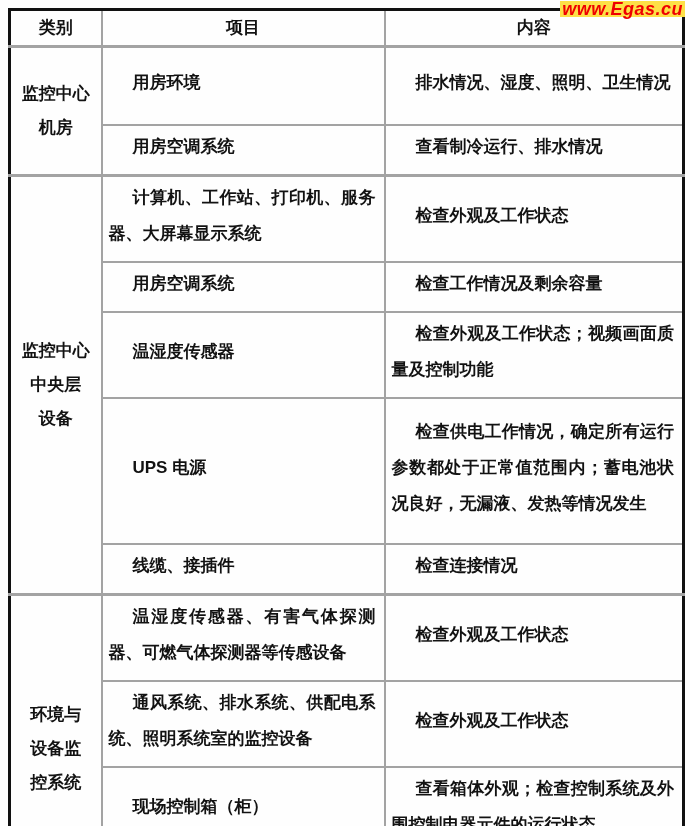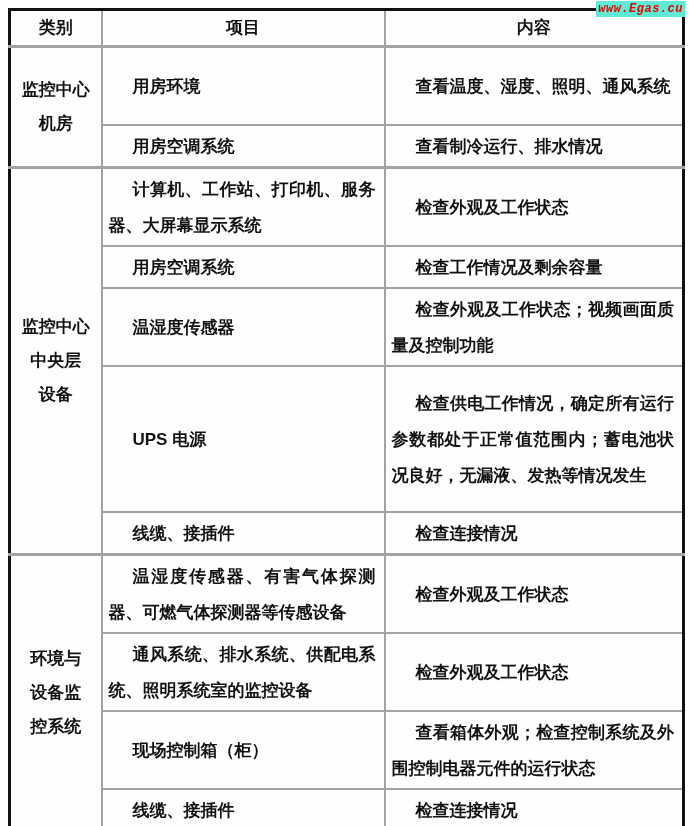--- a/index.html
+++ b/index.html
@@ -14,26 +14,26 @@
     height: 826px;
     background: #fefefe;
     overflow: hidden;
   }
   .watermark {
     position: absolute;
     top: 1px;
     right: 5px;
     z-index: 5;
     color: #ee0000;
-    font-family: Liberation Mono, monospace;
+    font-family: Liberation Sans, sans-serif;
     font-style: italic;
     font-weight: 700;
-    font-size: 12px;
+    font-size: 18px;
     letter-spacing: 0.5px;
-    background: #5eead4;
+    background: #fde047;
     padding: 0 2px;
     line-height: 16px;
   }
   table.inspection {
     position: absolute;
     left: 8px;
     top: 8px;
     width: 674px;
     border-collapse: collapse;
     table-layout: fixed;
@@ -59,21 +59,21 @@
   }
   td.cat {
     text-align: center;
     white-space: pre-line;
     line-height: 34px;
     padding: 10px 2px;
   }
   td.item, td.cont {
     text-align: justify;
     line-height: 36px;
-    padding: 3px 8px 1px 6px;
+    padding: 3px 8px 9px 6px;
     text-indent: 24px;
   }
   tr.group-start td { border-top-width: 3px; }
   tr.h-1 { height: 42px; }
   tr.h-2 { height: 78px; }
   tr.h-4 { height: 146px; }
 </style>
 </head>
 <body>
 
@@ -93,21 +93,21 @@
         <th>项目</th>
         <th>内容</th>
       </tr>
     </thead>
     <tbody>
 
       <tr class="h-2 group-start">
         <td class="cat" rowspan="2">监控中心
 机房</td>
         <td class="item">用房环境</td>
-        <td class="cont">查看温度、湿度、照明、通风系统</td>
+        <td class="cont">排水情况、湿度、照明、卫生情况</td>
       </tr>
       <tr class="h-1">
         <td class="item">用房空调系统</td>
         <td class="cont">查看制冷运行、排水情况</td>
       </tr>
 
       <tr class="h-2 group-start">
         <td class="cat" rowspan="5">监控中心
 中央层
 设备</td>

